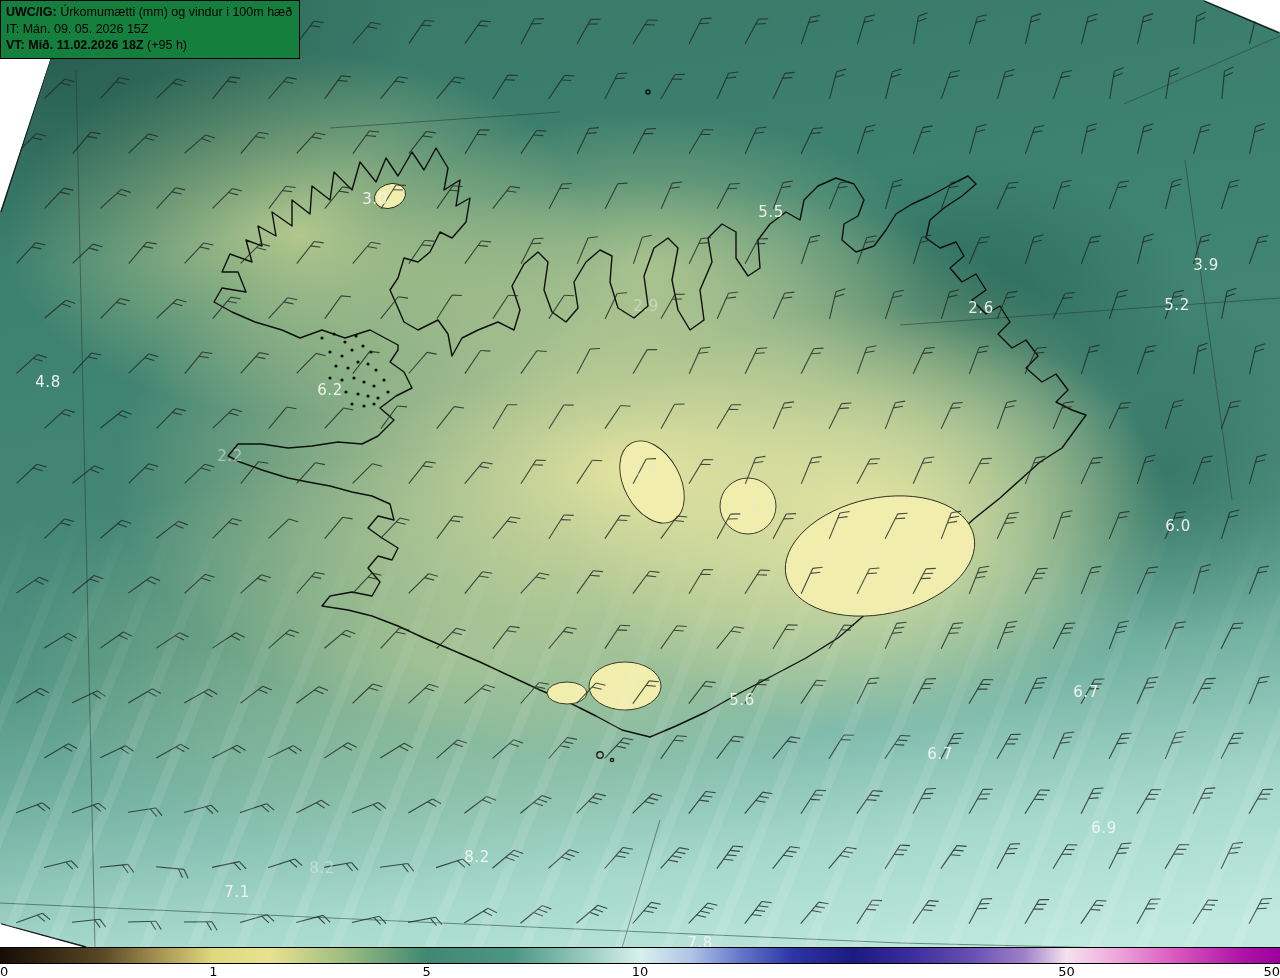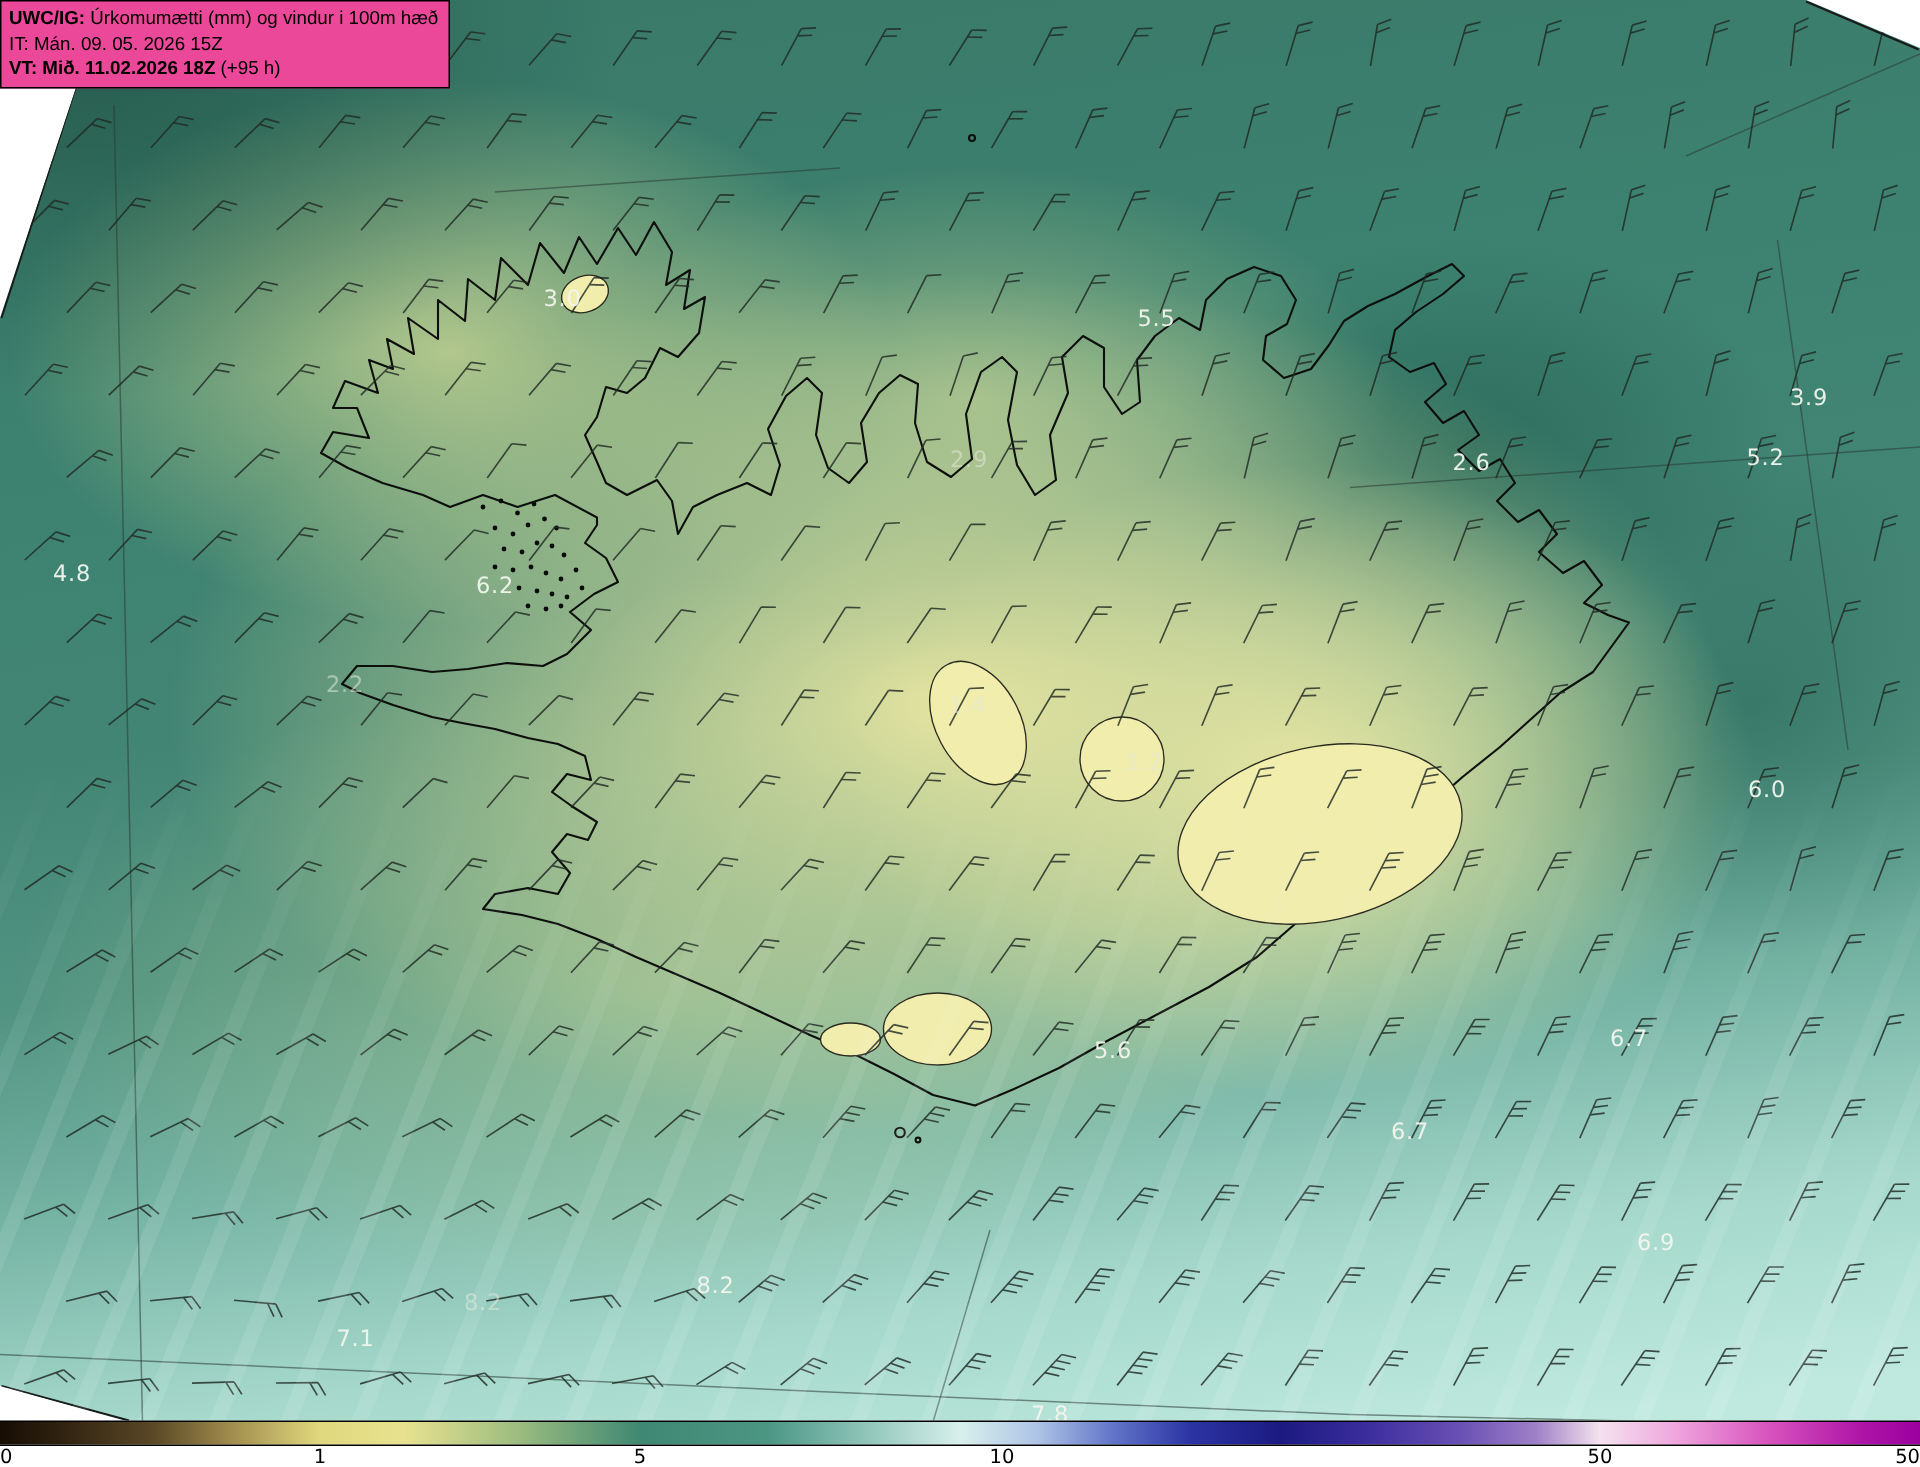--- a/index.html
+++ b/index.html
@@ -30,21 +30,21 @@
   .coast{fill:none;stroke:#0d0f0d;stroke-width:1.4;stroke-linejoin:round;}
   .glacier{fill:#f1edad;stroke:#2a2a20;stroke-width:0.9;}
   .grat{stroke:#2b3b33;stroke-width:1;opacity:0.55;}
   .map-border{fill:none;stroke:#1a1a1a;stroke-width:1.3;}
   
   .contour-label{position:absolute;transform:translate(-50%,-50%);
     font:15px "DejaVu Sans",sans-serif;color:rgba(242,246,238,0.95);
     letter-spacing:.5px;pointer-events:none;white-space:nowrap;}
   .contour-label.dim{color:rgba(228,233,218,0.55);}
   
-  .title-box{position:absolute;left:0;top:0;background:#ec4899;border:1px solid #000;
+  .title-box{position:absolute;left:0;top:0;background:#15803d;border:1px solid #000;
     padding:3px 7px 4px 5px;font:12.5px/1.32 "Liberation Sans",sans-serif;color:#000;z-index:5;}
   .title-box .b{font-weight:bold;}
   
   .colorbar-wrap{position:absolute;left:0;top:947px;width:1280px;height:31px;background:#fff;z-index:4;}
   .colorbar-gradient{position:absolute;left:0;top:0;width:1280px;height:17px;
     border-top:1px solid #000;border-bottom:1px solid #000;box-sizing:border-box;}
   .colorbar-labels{position:absolute;left:0;top:17px;width:1280px;height:14px;}
   .cb-tick{position:absolute;top:0;font:13px "DejaVu Sans",sans-serif;color:#000;transform:translateX(-50%);}
 </style>
 </head>
@@ -2100,20 +2100,20 @@
     <div><span>IT: Mán. 09. 05. 2026 15Z</span></div>
     <div><span class="b">VT: Mið. 11.02.2026 18Z</span><span> (+95 h)</span></div>
   </div>
 
   <div class="colorbar-wrap">
     <div class="colorbar-gradient" id="cb-grad" style="background: linear-gradient(to right, rgb(22, 13, 4) 0%, rgb(46, 33, 16) 3%, rgb(90, 72, 38) 8%, rgb(160, 140, 78) 12%, rgb(224, 216, 126) 16.67%, rgb(232, 226, 144) 21%, rgb(156, 188, 128) 27%, rgb(63, 136, 114) 33.33%, rgb(76, 150, 132) 40%, rgb(142, 196, 184) 45%, rgb(216, 240, 236) 50%, rgb(174, 196, 230) 54%, rgb(98, 116, 200) 58%, rgb(44, 52, 164) 62%, rgb(28, 26, 128) 66.67%, rgb(58, 44, 156) 71%, rgb(104, 80, 180) 76%, rgb(158, 128, 200) 80%, rgb(244, 226, 238) 83.33%, rgb(240, 170, 222) 87%, rgb(216, 85, 190) 92%, rgb(174, 20, 166) 97%, rgb(156, 0, 158) 100%);"></div>
     <div class="colorbar-labels" id="cb-labels">
         <span class="cb-tick" style="left: 0%; transform: translateX(0px);">0</span>
         <span class="cb-tick" style="left: 16.67%;">1</span>
         <span class="cb-tick" style="left: 33.33%;">5</span>
-        <span class="cb-tick" style="left: 50%; margin-left: 28px;">10</span>
+        <span class="cb-tick" style="left: 50%;">10</span>
         <span class="cb-tick" style="left: 66.67%; margin-top: 36px;">15</span>
         <span class="cb-tick" style="left: 83.33%;">50</span>
         <span class="cb-tick" style="left: 100%; transform: translateX(-100%);">50</span>
       </div>
   </div>
 
 </div>
 
 </body></html>

